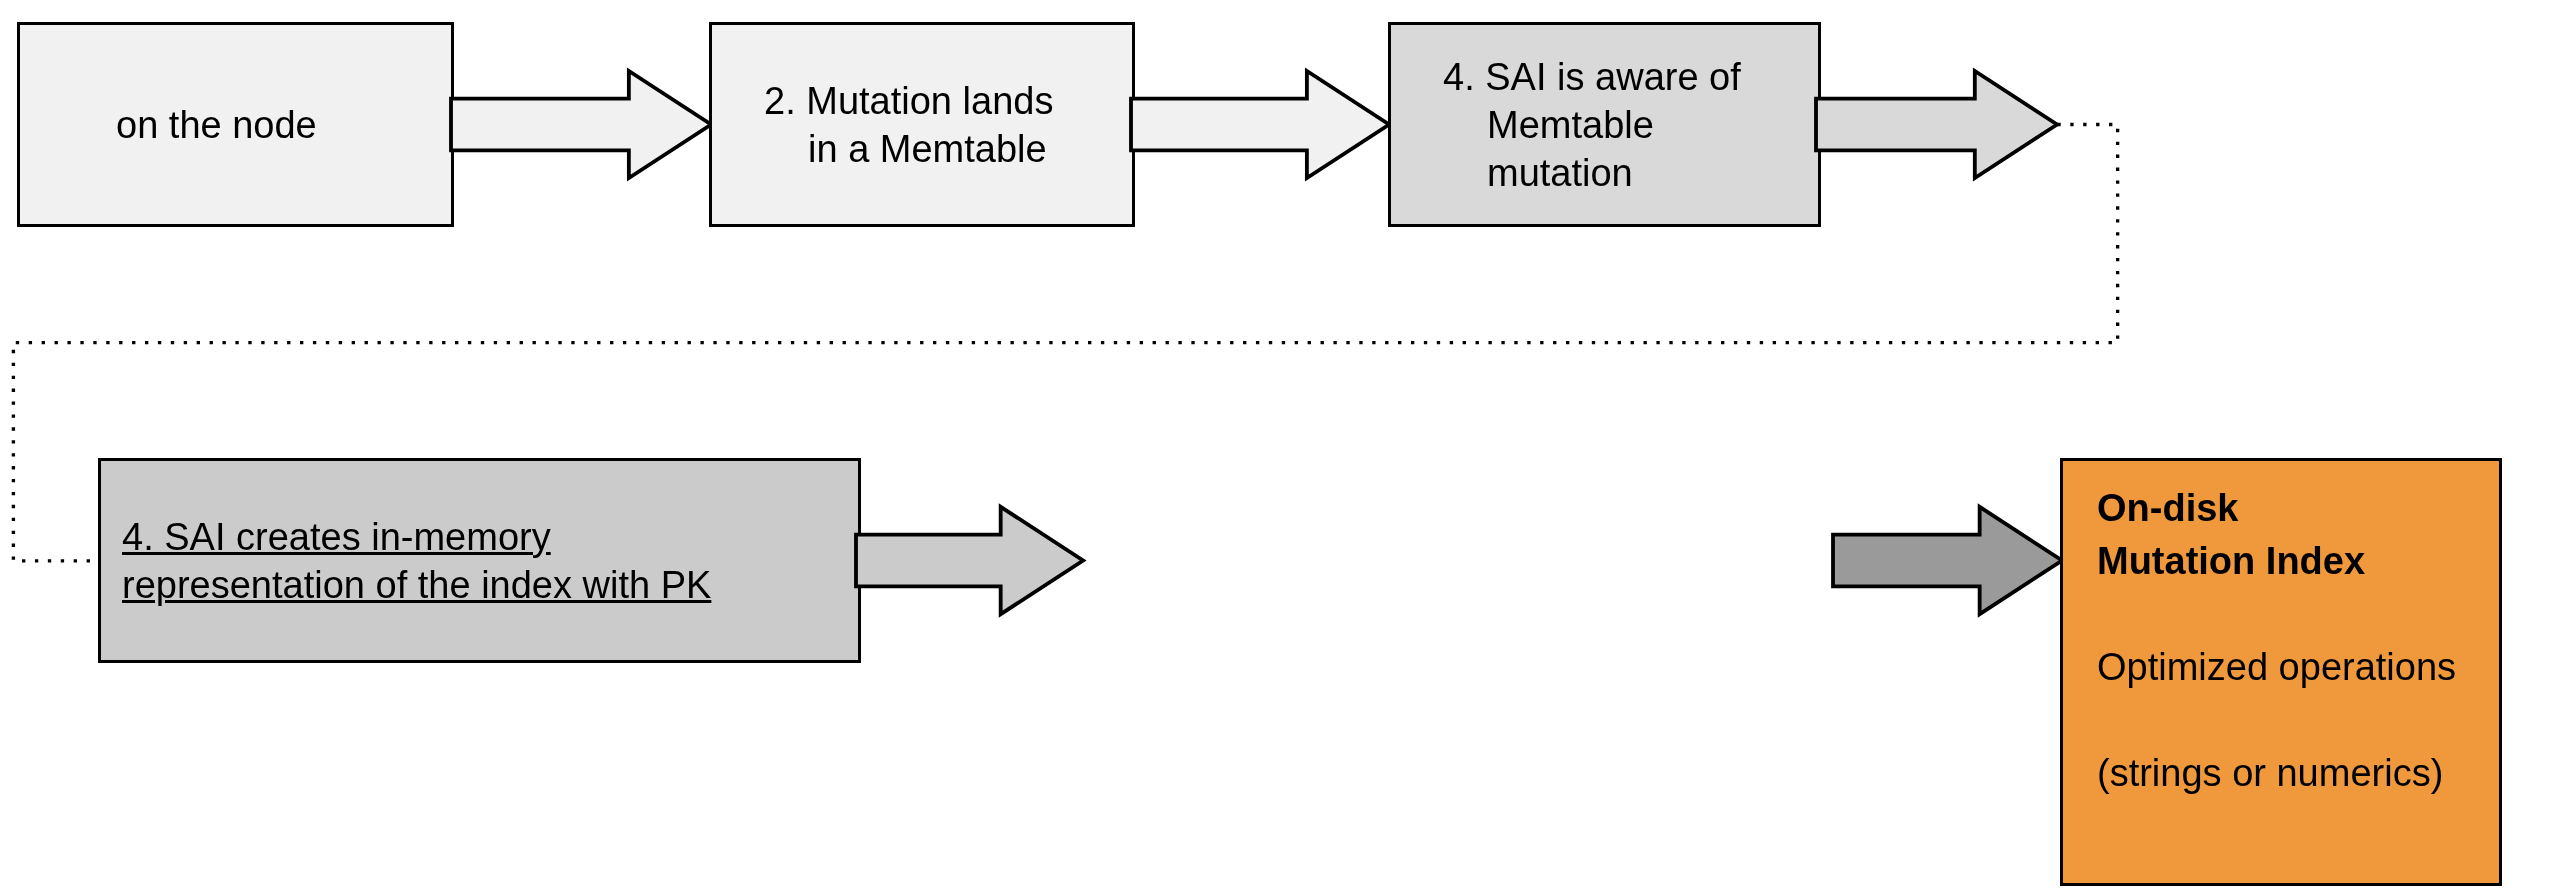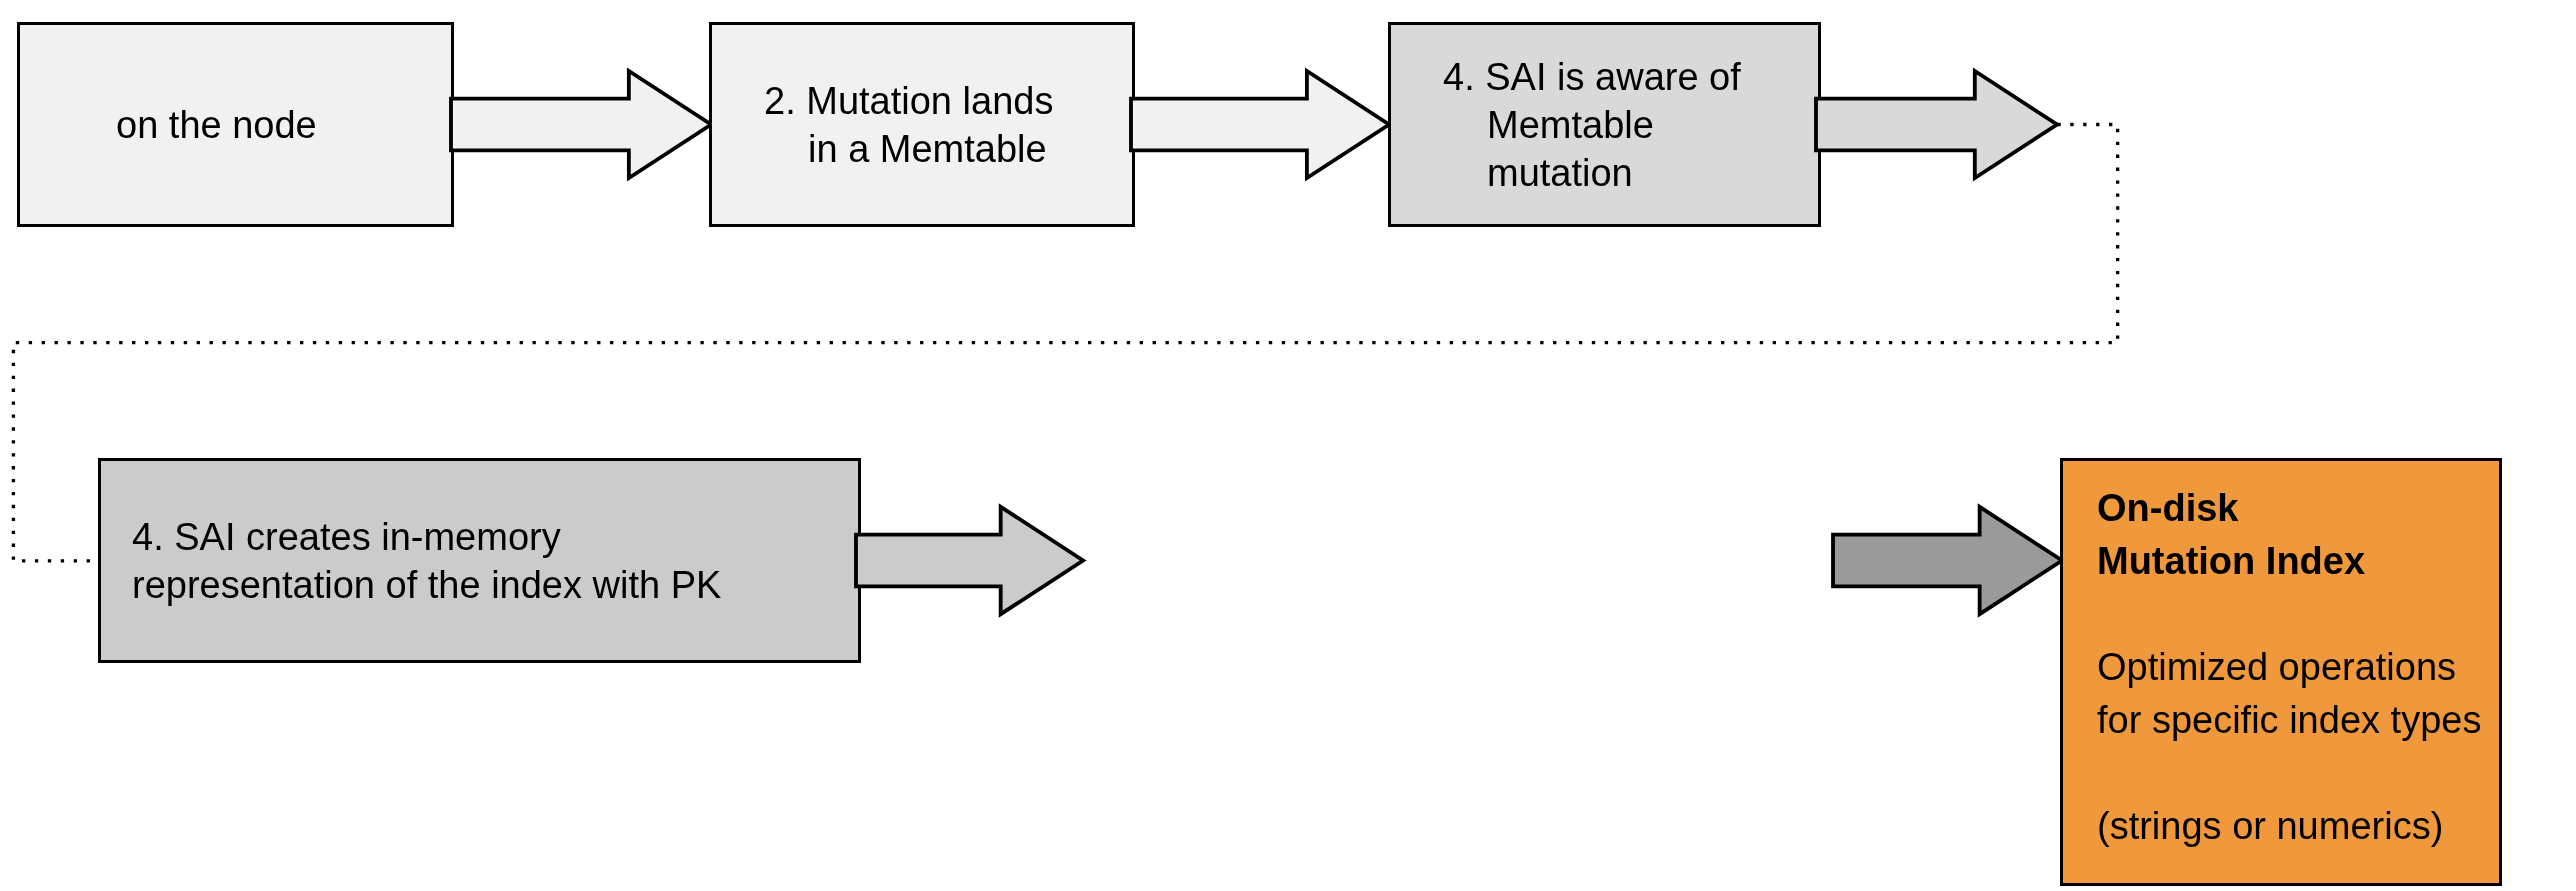--- a/index.html
+++ b/index.html
@@ -30,21 +30,21 @@
     z-index: 1;
     color: #000000;
   }
   .txt {
     font-size: 38px;
     line-height: 48px;
     padding-left: 52px;
     padding-right: 13.4px;
     white-space: nowrap;
   }
-  .txt.p36 { padding-left: 31px; }
+  .txt.p36 { padding-left: 21px; text-decoration: underline; }
   .ln { white-space: nowrap; }
   .ln.cont { margin-left: 44px; }
   .arrow {
     position: absolute;
     z-index: 1;
     overflow: visible;
   }
   .result { align-items: flex-start; }
   .rtxt {
     padding: 21px 7.7px 0 34px;
@@ -112,20 +112,19 @@
   <svg class="arrow" style="left:1833px;top:503px" width="231" height="115" viewBox="0 0 241 120">
     <polygon points="0,33 153,33 153,4 239,60 153,116 153,87 0,87" stroke="#000000" stroke-width="4" fill="#9a9a9a"></polygon>
   </svg>
 
   <div class="box result" style="left: 2060px; top: 458px; width: 442px; height: 428px; background-color: rgb(240, 152, 60);">
     <div class="rtxt">
       <div class="rline bold">On-disk</div>
       <div class="rline bold">Mutation Index</div>
       <div class="spacer"></div>
       <div class="rline">Optimized operations</div>
-      <div class="rline">for specific index types</div>
       <div class="spacer"></div>
       <div class="rline">(strings or numerics)</div>
     </div>
   </div>
 
 </div>
 
 
 </body></html>

